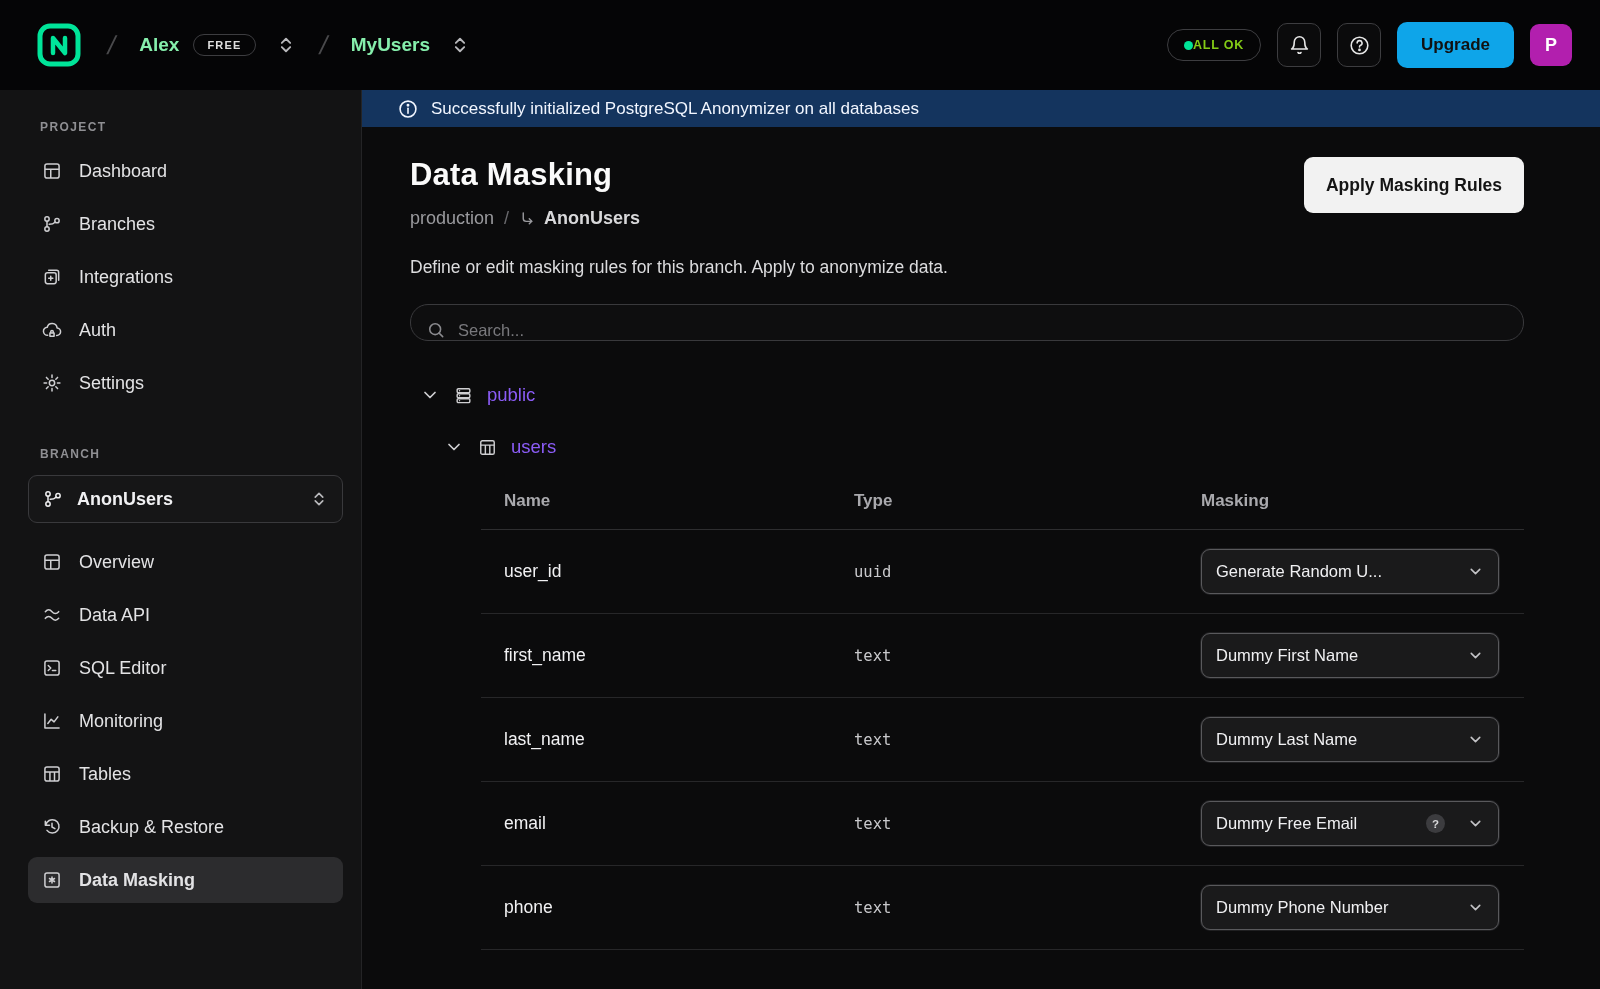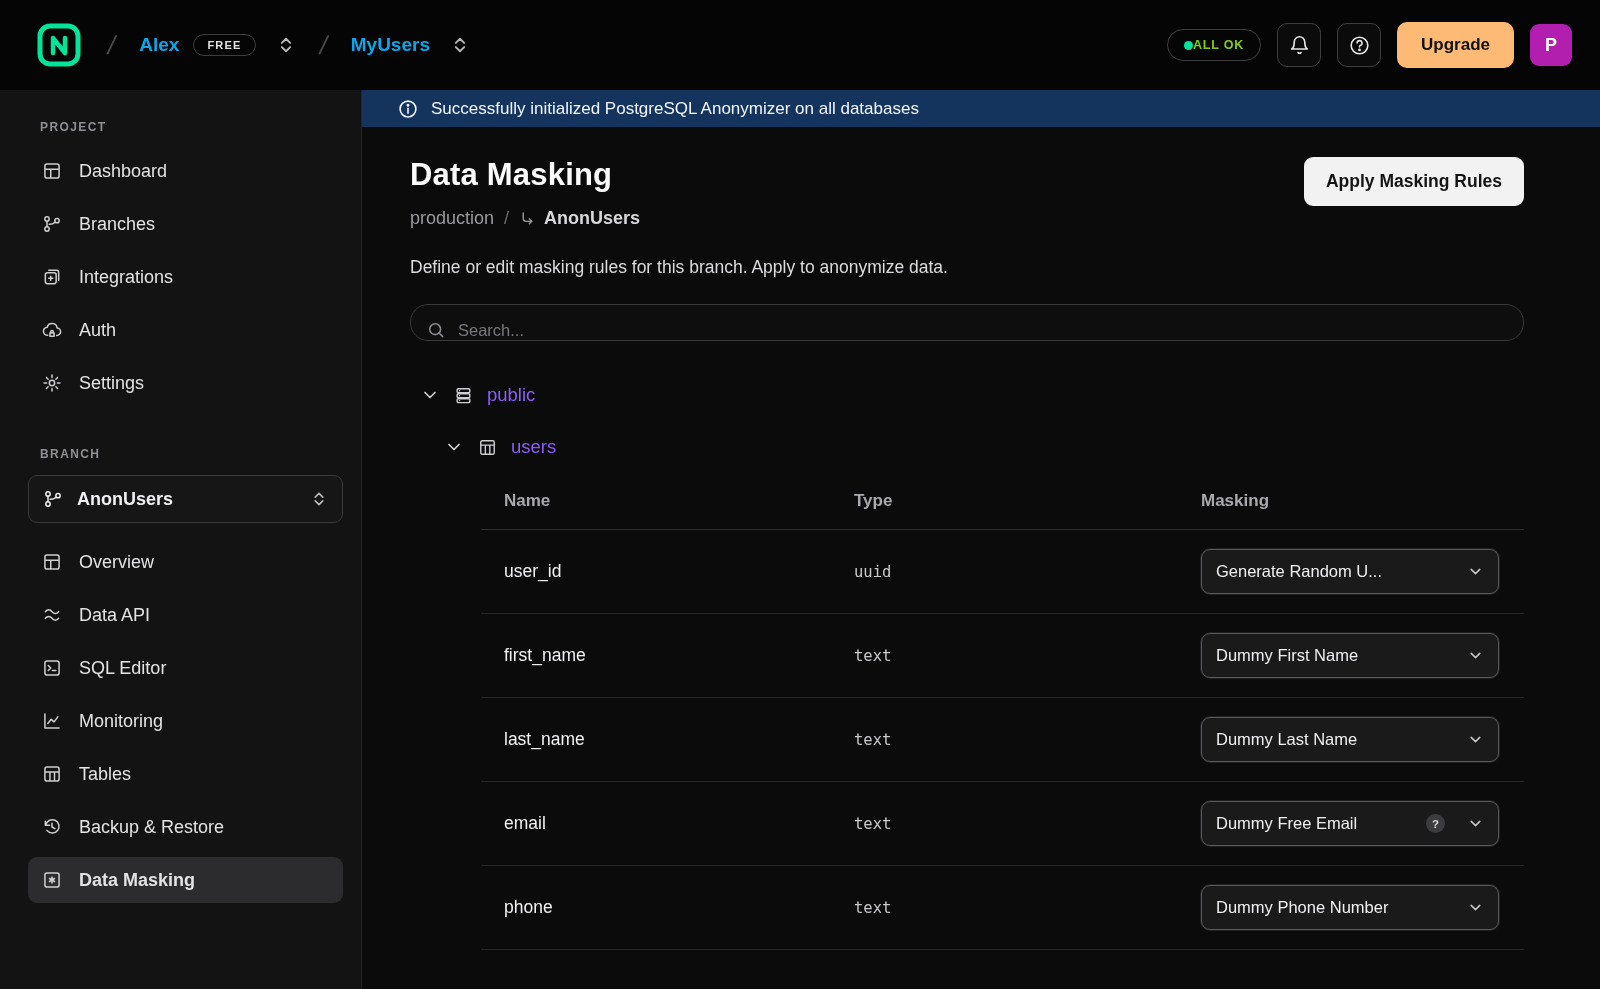--- a/index.html
+++ b/index.html
@@ -5,34 +5,34 @@
   * { margin:0; padding:0; box-sizing:border-box; }
   html,body { width:1600px; height:989px; background:#0a0a0b; color:#e8e8e8;
     font-family:"Liberation Sans", sans-serif; overflow:hidden; }
 
   
   .topbar { height:90px; background:#050506; display:flex; align-items:center;
     padding:0 28px 0 34px; gap:14px; }
   .logo-box { width:50px; height:50px; border-radius:12px; display:flex;
     align-items:center; justify-content:center; flex:0 0 auto; }
   .slash { color:#4a4a4c; font-size:26px; font-weight:300; margin:0 10px; transform:skewX(-12deg); }
-  .tb-name { font-size:19px; font-weight:600; color:#0ea5e9; }
+  .tb-name { font-size:19px; font-weight:600; color:#86efac; }
   .pill { border:1px solid #3d3d40; border-radius:999px; padding:4px 13px;
     font-size:11px; letter-spacing:1.2px; color:#e0e0e0; font-weight:600; }
   .updown { color:#b9b9bc; display:flex; align-items:center; margin-left:6px; cursor:pointer; }
   .tb-right { margin-left:auto; display:flex; align-items:center; gap:16px; }
   .status-pill { display:flex; align-items:center; border:1px solid #3d3d40;
     border-radius:999px; padding:8px 16px; font-size:12.5px; letter-spacing:.8px;
     color:#84cc16; font-weight:600; }
   .dot { width:9px; height:9px; border-radius:50%; }
   .icon-btn { width:44px; height:44px; border:1px solid #3d3d40; border-radius:10px;
     background:#0b0b0c; color:#e6e6e6; display:flex; align-items:center; justify-content:center;
     cursor:pointer; }
   .upgrade-btn { height:46px; padding:0 24px; border:none; border-radius:10px;
-    background:#fdba74; color:#111; font-size:17px; font-weight:600;
+    background:#0ea5e9; color:#111; font-size:17px; font-weight:600;
     font-family:"Liberation Sans",sans-serif; cursor:pointer; }
   .avatar { width:42px; height:42px; border-radius:9px; display:flex; align-items:center;
     justify-content:center; color:#fff; font-size:18px; font-weight:700; cursor:pointer; }
 
   
   .shell { display:flex; height:899px; }
   .sidebar { width:362px; flex:0 0 auto; background:#131314; border-right:1px solid #242426;
     padding:22px 18px 0 28px; overflow:hidden; }
   .mainarea { flex:1; background:#0b0b0c; display:flex; flex-direction:column; }
 
@@ -54,21 +54,21 @@
     padding:0 36px; font-size:17px; color:#f2f6ff; flex:0 0 auto; }
 
   
   .content { padding:30px 76px 0 48px; flex:1; overflow:hidden; }
   .page-head { display:flex; align-items:flex-start; justify-content:space-between; }
   .page-title { font-size:31px; font-weight:700; color:#fafafa; letter-spacing:.2px; }
   .crumbs { display:flex; align-items:center; gap:10px; margin-top:15px; font-size:18px; }
   .crumb-env { color:#9a9a9e; }
   .crumb-sep { color:#6a6a6e; }
   .crumb-branch { color:#d8d8da; font-weight:600; display:flex; align-items:center; gap:8px; }
-  .apply-btn { height:49px; padding:0 22px; border:none; border-radius:9px; background:#f2f2f2;
+  .apply-btn { height:56px; padding:0 22px; border:none; border-radius:9px; background:#f2f2f2;
     color:#141414; font-size:17.5px; font-weight:600; font-family:"Liberation Sans",sans-serif;
     cursor:pointer; }
   .desc { margin-top:28px; font-size:17.5px; color:#dcdcde; }
   .searchbox { margin-top:26px; height:37px; border:1px solid #39393c; border-radius:18px;
     display:flex; align-items:flex-end; gap:12px; padding:0 15px; background:#0e0e0f; }
   .searchbox input { flex:1; background:transparent; border:none; outline:none;
     color:#e8e8e8; font-size:16.5px; font-family:"Liberation Sans",sans-serif; }
   .searchbox input::placeholder { color:#79797d; }
 
   

